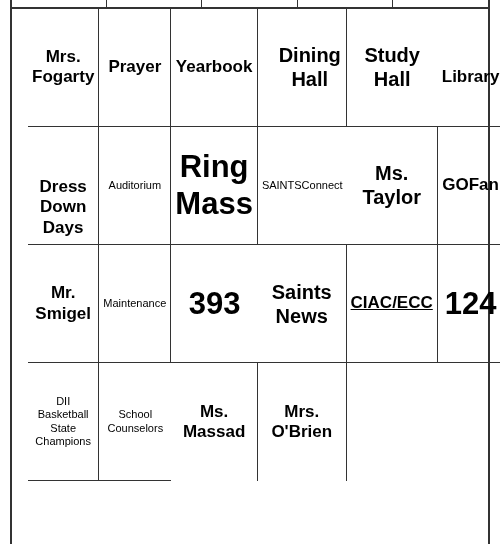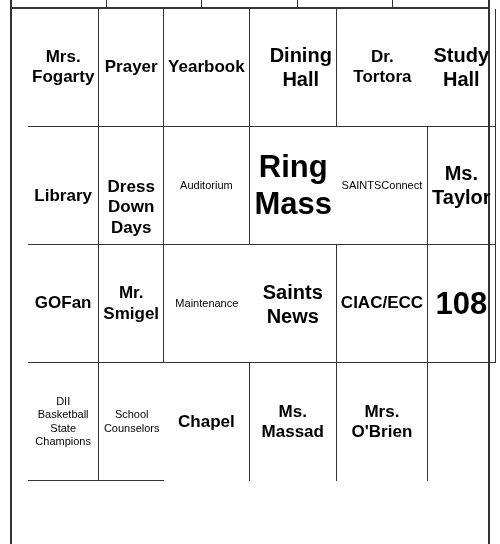--- a/index.html
+++ b/index.html
@@ -111,24 +111,20 @@
         <span class="cell-text medium" style="white-space: pre-line;">Prayer</span>
       </div>
       <div class="cell">
         <span class="cell-text medium" style="white-space: pre-line;">Yearbook</span>
       </div>
       <div class="cell">
         <span class="cell-text large" style="white-space: pre-line; margin-left: 16px;">Dining
 Hall</span>
       </div>
       <div class="cell">
-        <span class="cell-text medium" style="white-space: pre-line;">Dr.
-Tortora</span>
-      </div>
-      <div class="cell">
         <span class="cell-text large" style="white-space: pre-line;">Study
 Hall</span>
       </div>
       <div class="cell">
         <span class="cell-text medium" style="white-space: pre-line; margin-top: 21px;">Library</span>
       </div>
       <div class="cell">
         <span class="cell-text medium" style="white-space: pre-line; margin-top: 44px;">Dress
 Down
 Days</span>
@@ -151,41 +147,41 @@
         <span class="cell-text medium" style="white-space: pre-line;">GOFan</span>
       </div>
       <div class="cell">
         <span class="cell-text medium" style="white-space: pre-line;">Mr.
 Smigel</span>
       </div>
       <div class="cell">
         <span class="cell-text small" style="white-space: pre-line;">Maintenance</span>
       </div>
       <div class="cell">
+        <span class="cell-text xlarge" style="white-space: pre-line;">393</span>
+      </div>
+      <div class="cell">
         <span class="cell-text large" style="white-space: pre-line;">Saints
 News</span>
       </div>
       <div class="cell">
-        <span class="cell-text medium" style="white-space: pre-line;">CIAC/ECC</span>
+        <span class="cell-text medium" style="white-space: pre-line; text-decoration: underline;">CIAC/ECC</span>
       </div>
       <div class="cell">
-        <span class="cell-text xlarge" style="white-space: pre-line;">108</span>
+        <span class="cell-text xlarge" style="white-space: pre-line;">124</span>
       </div>
       <div class="cell">
         <span class="cell-text small" style="white-space: pre-line;">DII
 Basketball
 State
 Champions</span>
       </div>
       <div class="cell">
         <span class="cell-text small" style="white-space: pre-line;">School
 Counselors</span>
-      </div>
-      <div class="cell">
-        <span class="cell-text medium" style="white-space: pre-line;">Chapel</span>
       </div>
       <div class="cell">
         <span class="cell-text medium" style="white-space: pre-line;">Ms.
 Massad</span>
       </div>
       <div class="cell">
         <span class="cell-text medium" style="white-space: pre-line;">Mrs.
 O'Brien</span>
       </div>
     </div>

